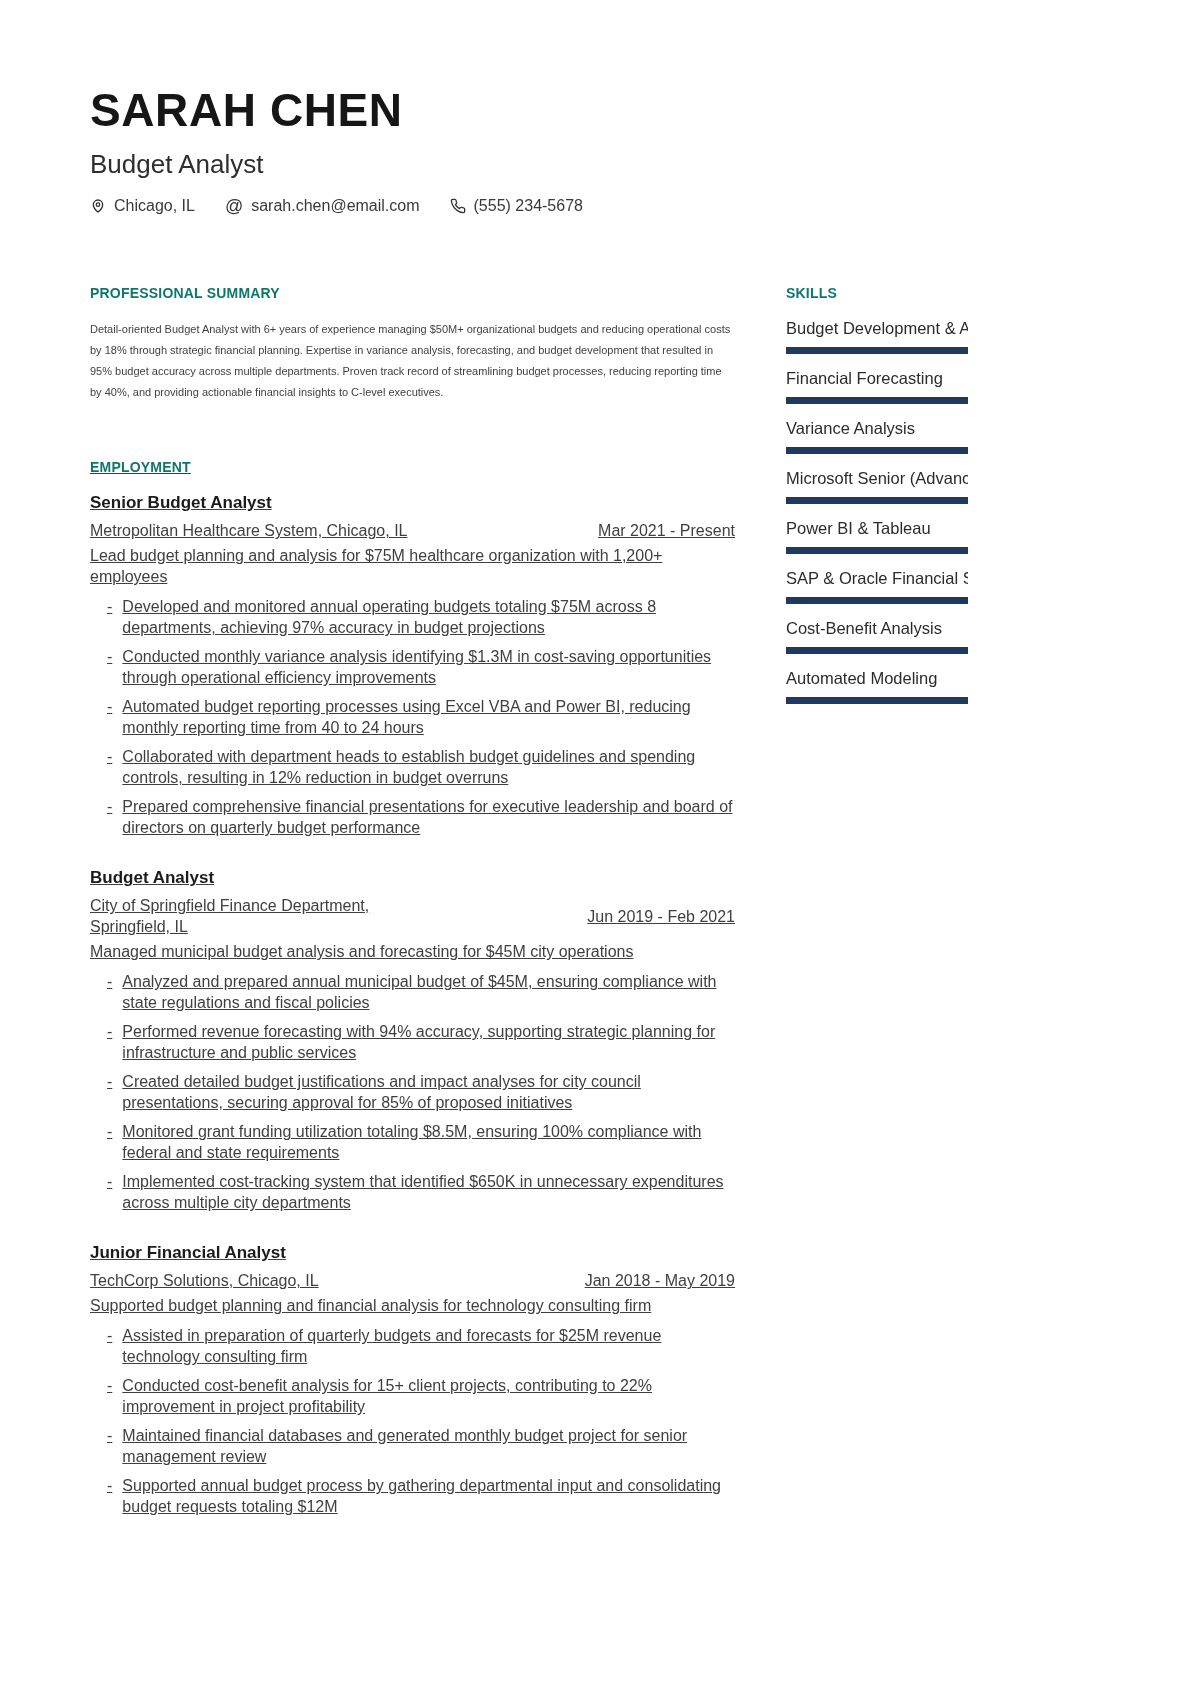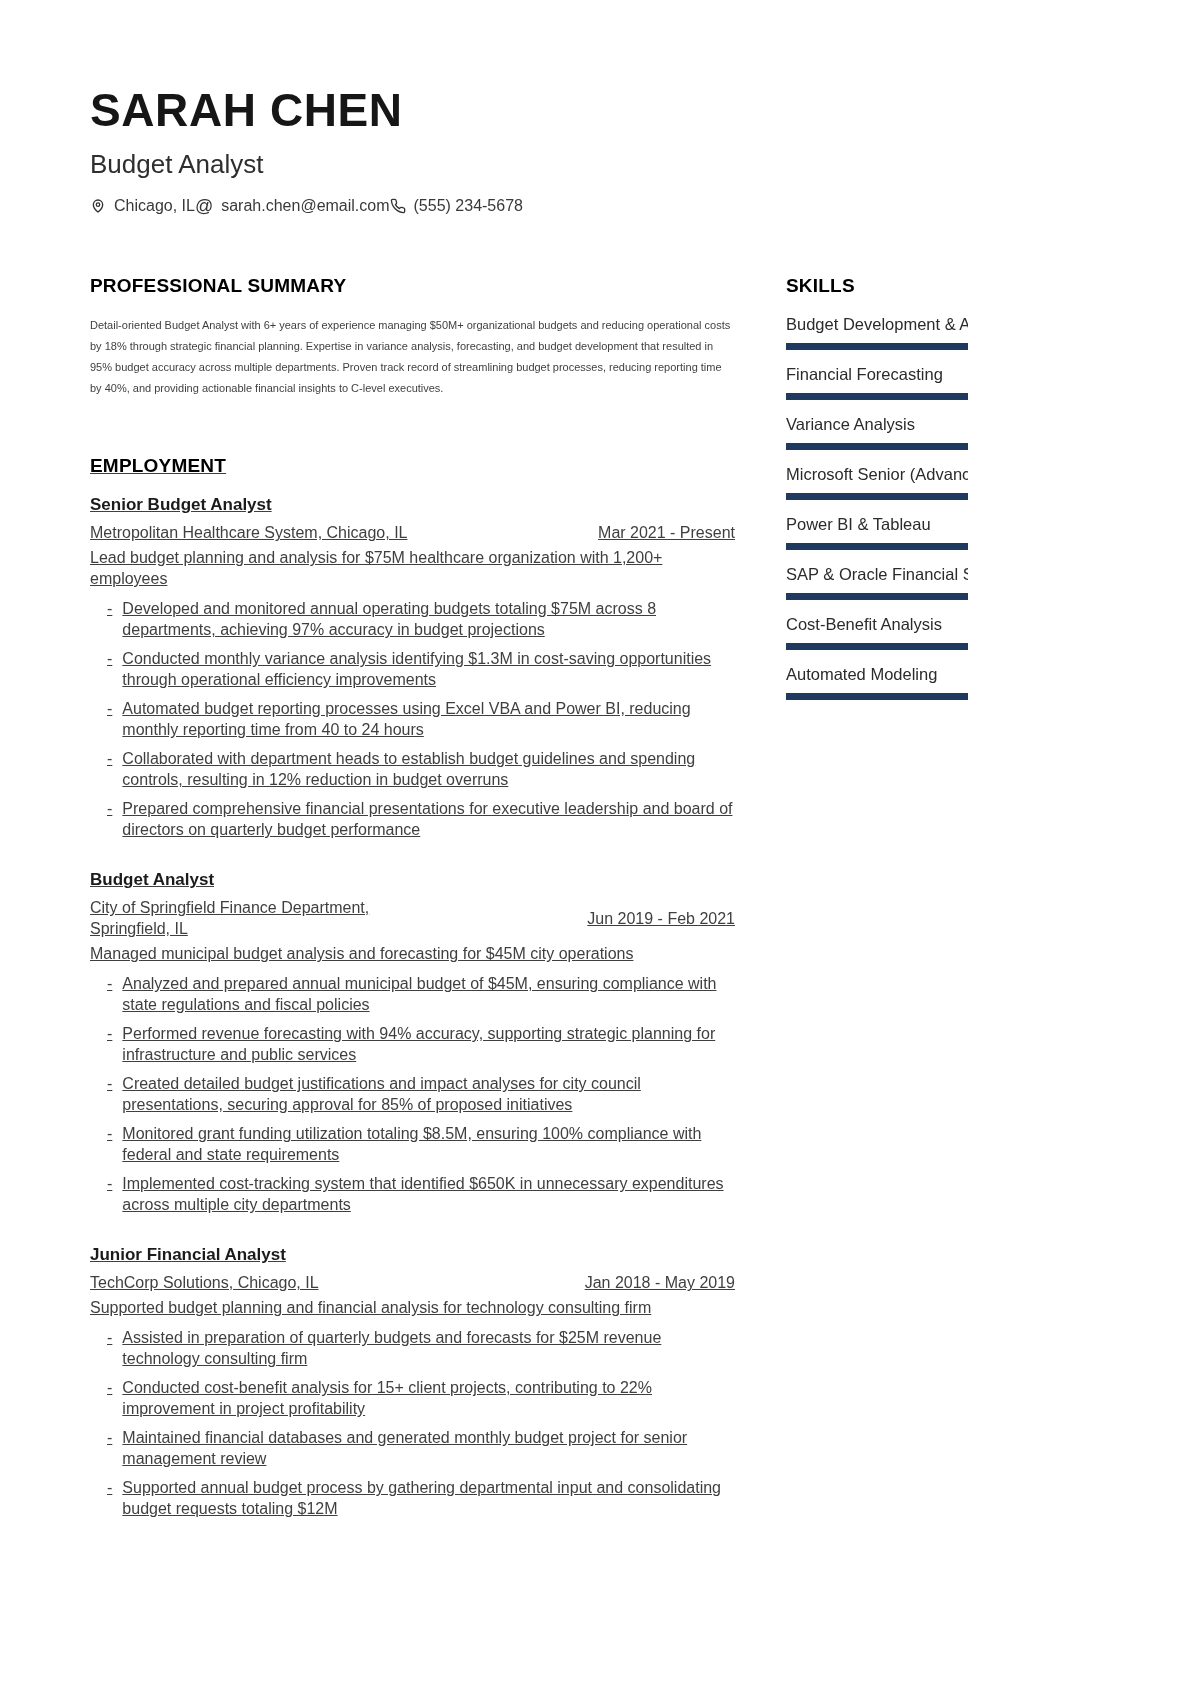--- a/index.html
+++ b/index.html
@@ -24,40 +24,41 @@
   }
   .subtitle {
     font-size: 26px;
     font-weight: 400;
     color: #2e2e2e;
     margin-top: 15px;
   }
   .contact {
     display: flex;
     align-items: center;
+    gap: 30px;
     margin-top: 17px;
     font-size: 16px;
     color: #393939;
   }
   .contact-item { display: flex; align-items: center; gap: 8px; }
   .icon { display: flex; align-items: center; color: #333; }
   .icon svg { display: block; }
   .at-glyph { font-size: 18px; line-height: 1; color: #333; }
 
   
   .columns { display: flex; margin-top: 60px; }
   .col-left { width: 645px; flex: none; }
   .col-right { width: 326px; flex: none; margin-left: 51px; }
 
   .section-heading {
-    font-size: 19px;
+    font-size: 14px;
     font-weight: 700;
-    color: #000000;
+    color: #0f766e;
     letter-spacing: 0.2px;
-    margin: 0 0 18px 0;
+    margin: 10px 0 18px 0;
   }
 
   .summary-text { font-size: 11px; line-height: 21px; color: #3f3f3f; }
 
   .employment-section { margin-top: 56px; text-decoration: underline; }
 
   .job + .job { margin-top: 30px; }
   .job-title {
     font-size: 17px;
     font-weight: 700;

